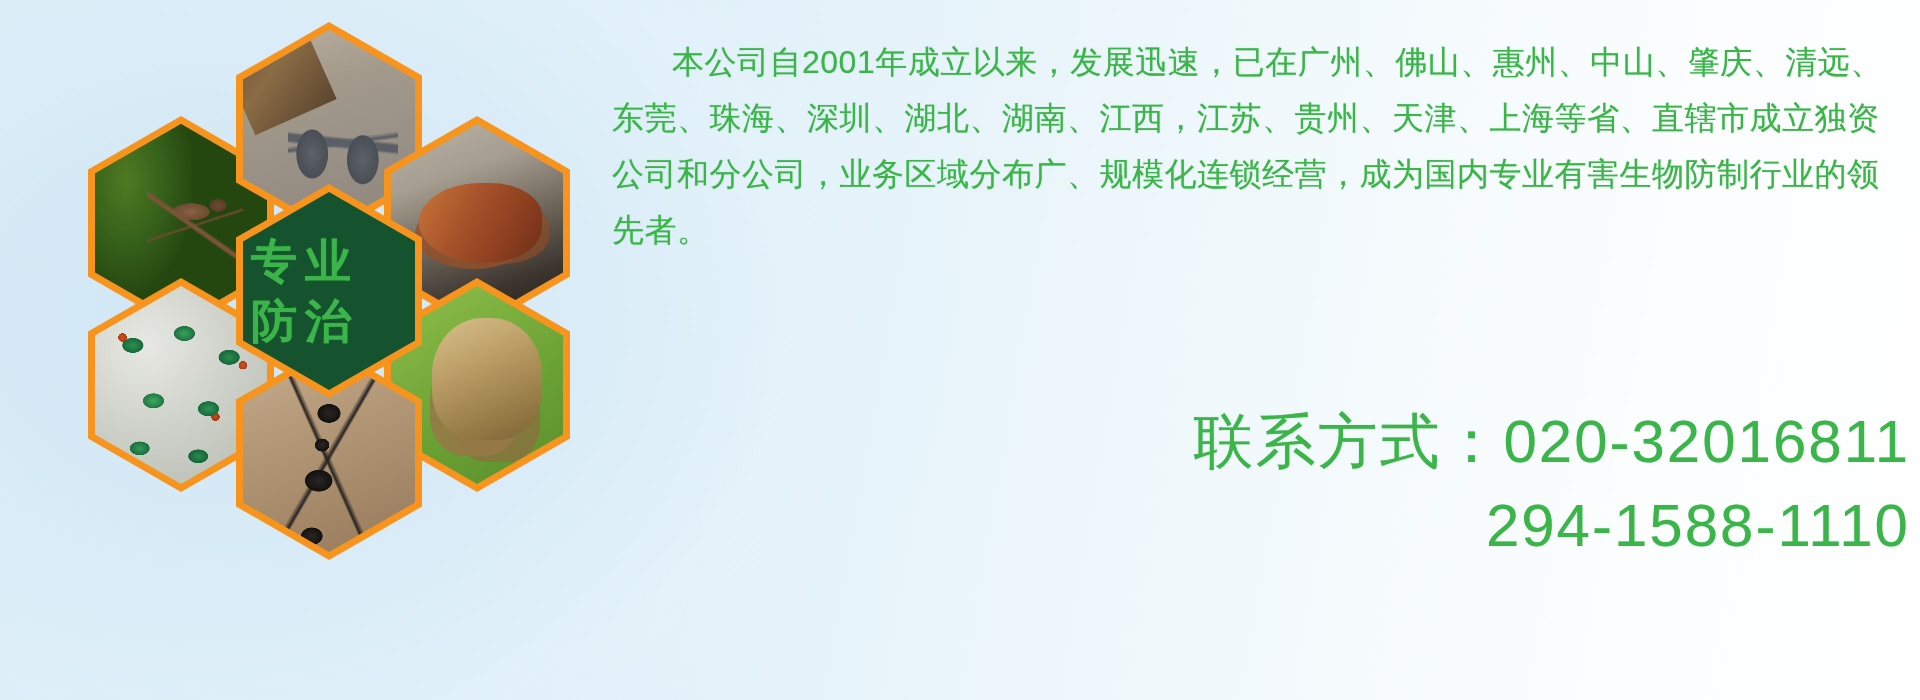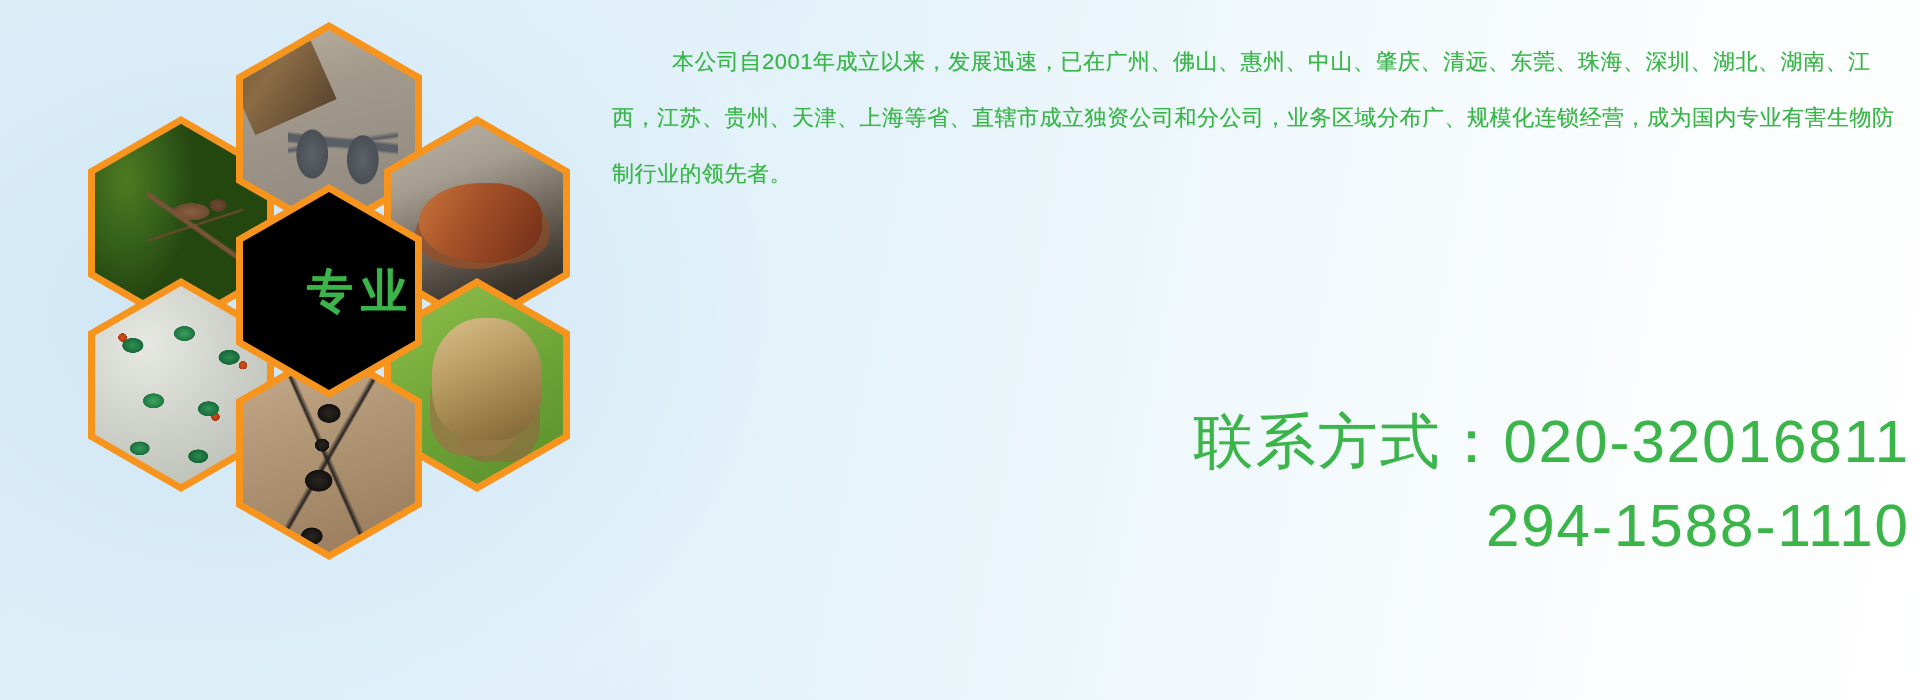--- a/index.html
+++ b/index.html
@@ -59,24 +59,24 @@
   #hex-mosquito   { left: 0px;   top: 116px; }
   #hex-rodent     { left: 148px; top: 22px;  }
   #hex-cockroach  { left: 296px; top: 116px; }
   #hex-flies      { left: 0px;   top: 278px; }
   #hex-center     { left: 148px; top: 184px; }
   #hex-stinkbug   { left: 296px; top: 278px; }
   #hex-ant        { left: 148px; top: 346px; }
 
   
   #hex-center .inner {
-    background: #000000;
+    background: #14532d;
     display: flex;
     flex-direction: column;
-    align-items: flex-end;
+    align-items: flex-start;
     justify-content: center;
     gap: 6px;
   }
   .center-line {
     color: #3bb54a;
     font-size: 46px;
     font-weight: bold;
     letter-spacing: 8px;
     text-indent: 8px;
     line-height: 1.18;
@@ -199,21 +199,21 @@
 
   
   #copy-block {
     position: absolute;
     left: 612px;
     top: 34px;
     width: 1285px;
   }
   #intro-paragraph {
     color: #3bb54a;
-    font-size: 22px;
+    font-size: 32px;
     line-height: 56px;
     letter-spacing: 0.5px;
     text-indent: 60px;
     margin: 0;
     font-weight: 500;
     text-shadow: 0 0 1px rgba(59,181,74,0.55);
   }
 
   #contact-block {
     position: absolute;
@@ -274,20 +274,21 @@
 
     <div class="hex" id="hex-ant">
       <div class="inner">
         <div class="art art-ant"></div>
       </div>
     </div>
 
     <div class="hex" id="hex-center">
       <div class="inner">
         <div class="center-line">专业</div>
+        <div class="center-line">防治</div>
       </div>
     </div>
 
   </div>
 
   <div id="copy-block">
     <p id="intro-paragraph">本公司自2001年成立以来，发展迅速，已在广州、佛山、惠州、中山、肇庆、清远、东莞、珠海、深圳、湖北、湖南、江西，江苏、贵州、天津、上海等省、直辖市成立独资公司和分公司，业务区域分布广、规模化连锁经营，成为国内专业有害生物防制行业的领先者。</p>
   </div>
 
   <div id="contact-block">

